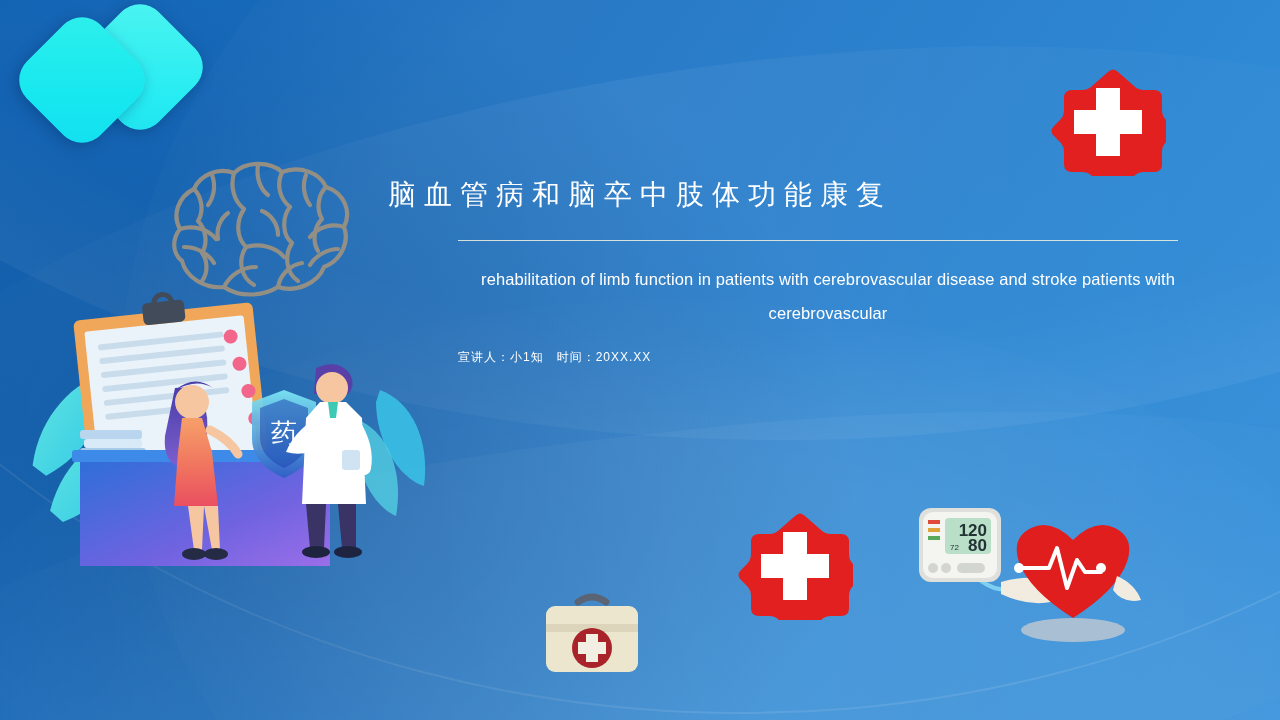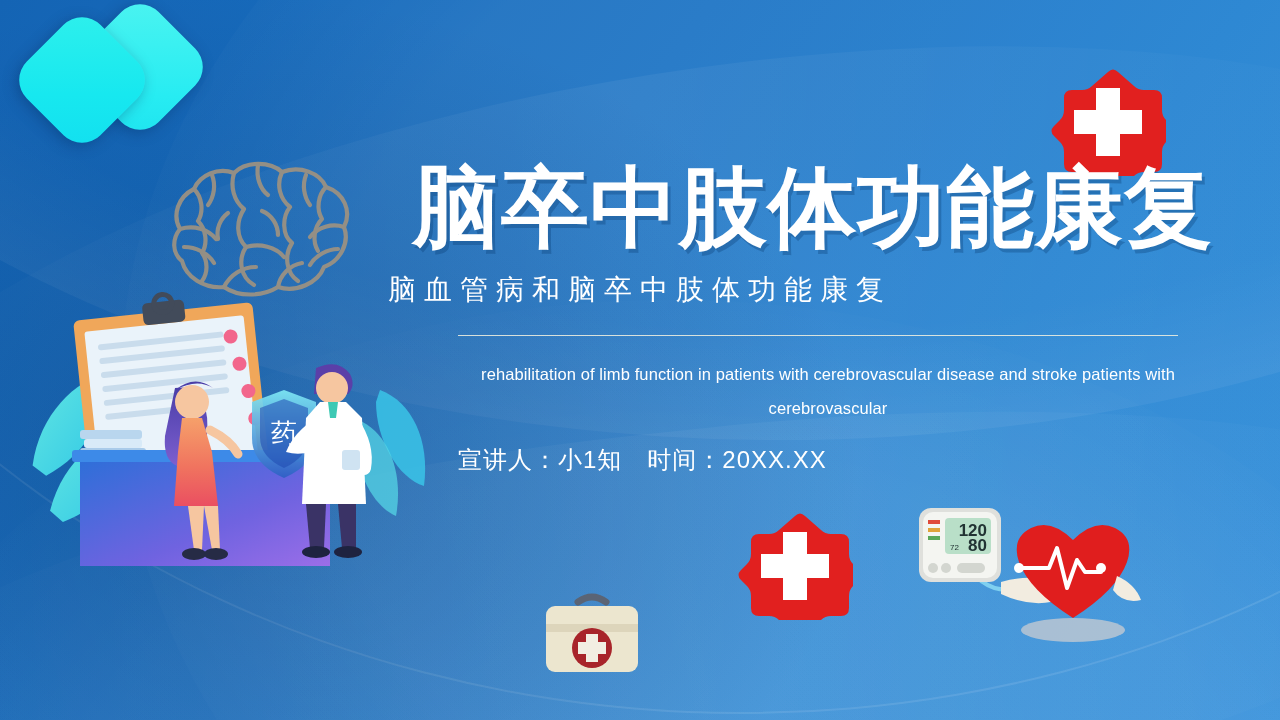--- a/index.html
+++ b/index.html
@@ -154,21 +154,21 @@
     width: 740px;
     font-size: 16.5px;
     line-height: 2.05;
     color: #ffffff;
     font-weight: 400;
     letter-spacing: 0.1px;
     text-align: center;
   }
   #presenter {
     margin: 18px 0 0 78px;
-    font-size: 24px;
+    font-size: 12px;
     color: #ffffff;
     letter-spacing: 1px;
   }
 </style>
 </head>
 <body>
 
 <div id="slide">
 
   <div class="arc arc-a"></div>
@@ -349,20 +349,19 @@
     <g>
       <path d="M168 128 q-44 -28 -54 -56 q-8 -24 12 -34 q20 -10 42 12 q22 -22 42 -12 q20 10 12 34 q-10 28 -54 56 z" fill="#e01e1e"></path>
       <path d="M116 78 l28 0 l8 -20 l10 40 l10 -28 l8 12 l16 0" stroke="#ffffff" stroke-width="4" fill="none" stroke-linejoin="round" stroke-linecap="round"></path>
       <circle cx="196" cy="78" r="5" fill="#ffffff"></circle>
       <circle cx="114" cy="78" r="5" fill="#ffffff"></circle>
       <path d="M212 86 q18 8 24 24 q-18 4 -28 -10 z" fill="#f2ece0"></path>
     </g>
   </svg>
 
   <div id="textblock">
-    <h1 id="main-title">脑卒中肢体功能康复</h1>
     <div id="sub-title">脑血管病和脑卒中肢体功能康复</div>
     <div id="divider"></div>
     <p id="eng-desc">rehabilitation of limb function in patients with cerebrovascular disease and stroke patients with cerebrovascular</p>
     <div id="presenter">宣讲人：小1知　时间：20XX.XX</div>
   </div>
 
 </div>
 
 </body></html>

